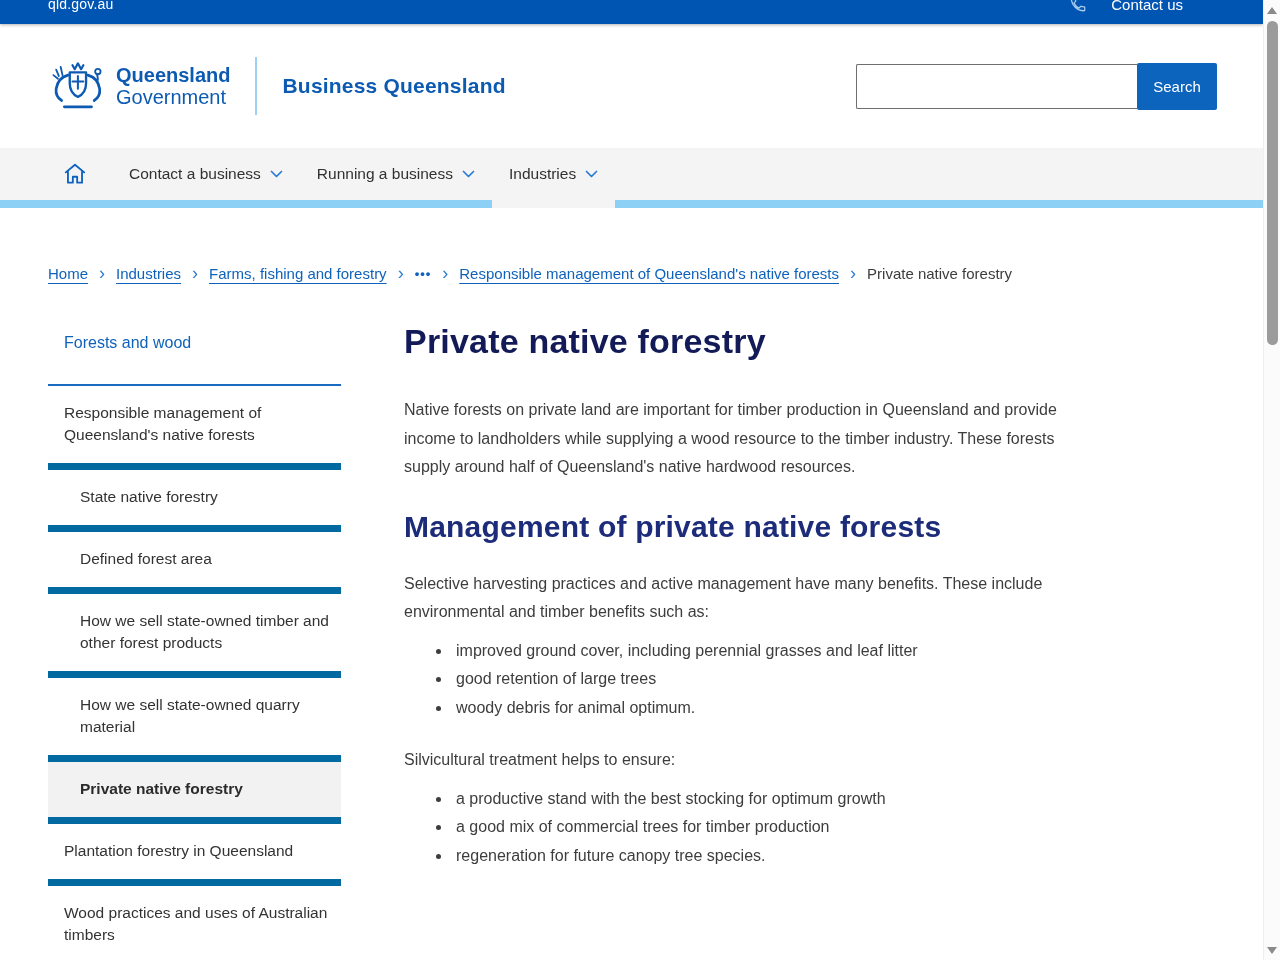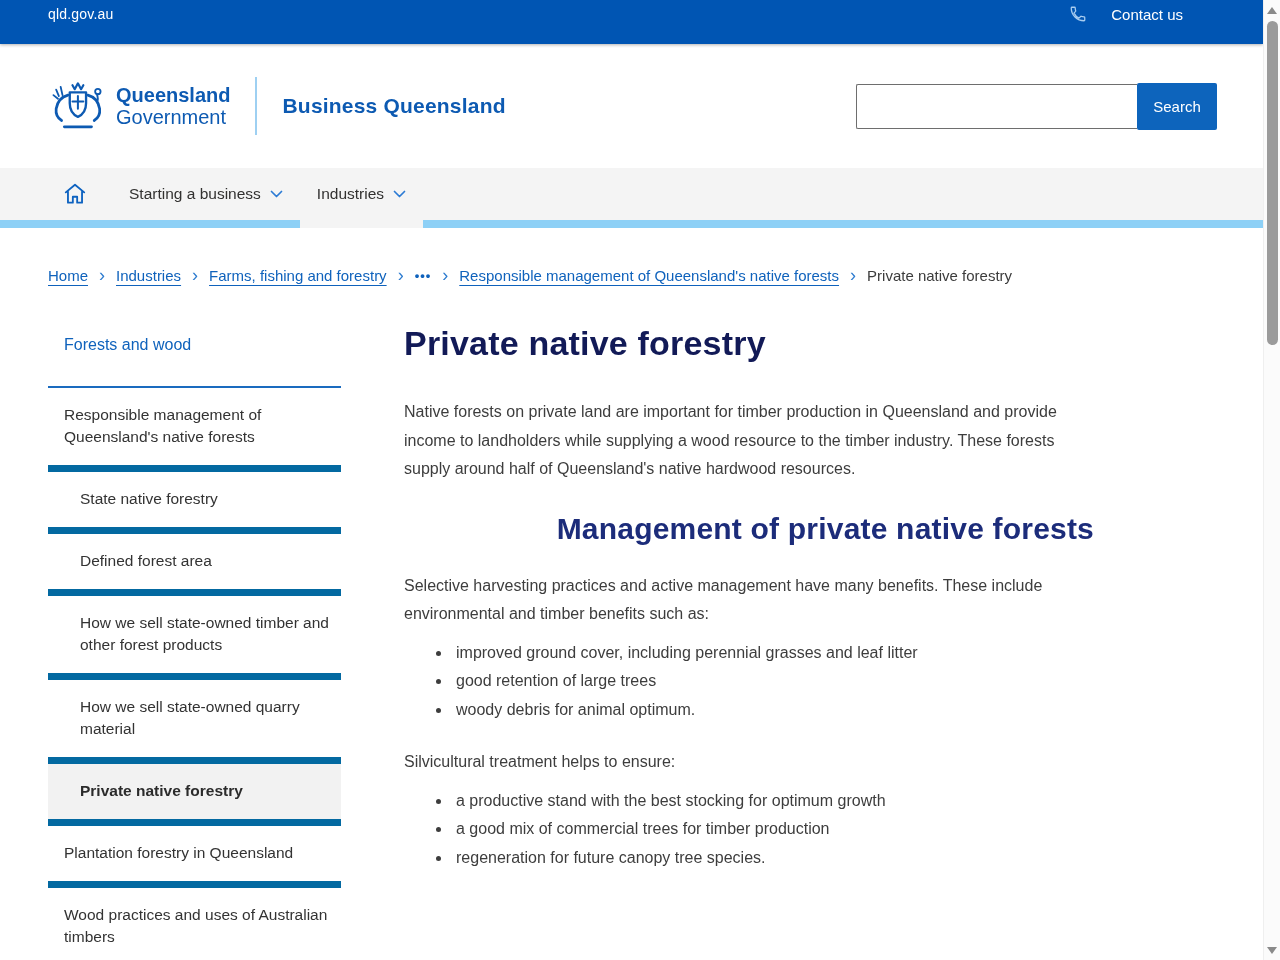--- a/index.html
+++ b/index.html
@@ -7,21 +7,21 @@
   body {
     font-family: "Liberation Sans", sans-serif;
     background: #ffffff;
     color: #3d3d3d;
     overflow: hidden;
     position: relative;
   }
 
   
   .topbar {
-    height: 44px;
+    height: 24px;
     background: var(--c-topbar, #0055b3);
     color: #ffffff;
     display: flex;
     align-items: center;
     justify-content: space-between;
     padding: 0 80px 16px 48px;
     box-shadow: 0 1px 3px rgba(0,0,0,.3);
     position: relative;
     z-index: 3;
     width: 1263px;
@@ -81,21 +81,21 @@
   }
   .nav-item.active::after {
     content: "";
     position: absolute; left: 0; right: 0; bottom: -8px; height: 8px;
     background: var(--c-navbg, #f4f4f4);
   }
   .accent-bar { height: 8px; background: var(--c-accent, #8dd0f6); width: 1263px; }
 
   
   .breadcrumb {
-    padding: 37px 60px 0 48px;
+    padding: 55px 60px 0 48px;
     font-size: 15px;
     display: flex; flex-wrap: wrap; align-items: center;
   }
   .crumb { display: inline-flex; align-items: center; white-space: nowrap; }
   .crumb + .crumb::before {
     content: "›";
     color: #2e7cd0;
     font-size: 18px;
     margin: 0 11px;
     font-weight: normal;
@@ -149,21 +149,20 @@
     line-height: 42px;
     margin-bottom: 34px;
     letter-spacing: .2px;
   }
   .main h2 {
     color: var(--c-h2, #1c2c7a);
     font-size: 30px; font-weight: bold;
     line-height: 38px;
     margin: 26px 0 24px;
     letter-spacing: .2px;
-    text-align: right;
   }
   .main p { font-size: 16px; line-height: 28.5px; margin-bottom: 24px; color: #3d3d3d; }
   .main p.tight { margin-bottom: 10px; }
   .main ul { margin: 0 0 24px 0; padding-left: 48px; }
   .main li { font-size: 16px; line-height: 28.5px; color: #3d3d3d; padding-left: 4px; }
 
   
   .scrollbar {
     position: absolute; top: 0; right: 0;
     width: 17px; height: 960px;
@@ -230,21 +229,27 @@
 
 <nav class="mainnav">
   <a class="home-link">
     <svg width="26" height="26" viewBox="0 0 24 24">
       <path d="M3.5 10.5 L12 3.5 L20.5 10.5 M5.5 9.5 V20 H10 V14.5 H14 V20 H18.5 V9.5" fill="none" stroke="#0d62c0" stroke-width="1.7" stroke-linejoin="round" stroke-linecap="round"></path>
     </svg>
   </a>
   <div class="nav-items">
 
   <button class="nav-item">
-        <span class="nav-label">Starting a business</span>
+        <span class="nav-label">Contact a business</span>
+        <svg width="13" height="9" viewBox="0 0 13 9">
+          <polyline points="1.5,1.5 6.5,6.5 11.5,1.5" fill="none" stroke="#2b7bd4" stroke-width="1.7" stroke-linecap="round" stroke-linejoin="round"></polyline>
+        </svg>
+      </button>
+      <button class="nav-item">
+        <span class="nav-label">Running a business</span>
         <svg width="13" height="9" viewBox="0 0 13 9">
           <polyline points="1.5,1.5 6.5,6.5 11.5,1.5" fill="none" stroke="#2b7bd4" stroke-width="1.7" stroke-linecap="round" stroke-linejoin="round"></polyline>
         </svg>
       </button>
       <button class="nav-item active">
         <span class="nav-label">Industries</span>
         <svg width="13" height="9" viewBox="0 0 13 9">
           <polyline points="1.5,1.5 6.5,6.5 11.5,1.5" fill="none" stroke="#2b7bd4" stroke-width="1.7" stroke-linecap="round" stroke-linejoin="round"></polyline>
         </svg>
       </button>

